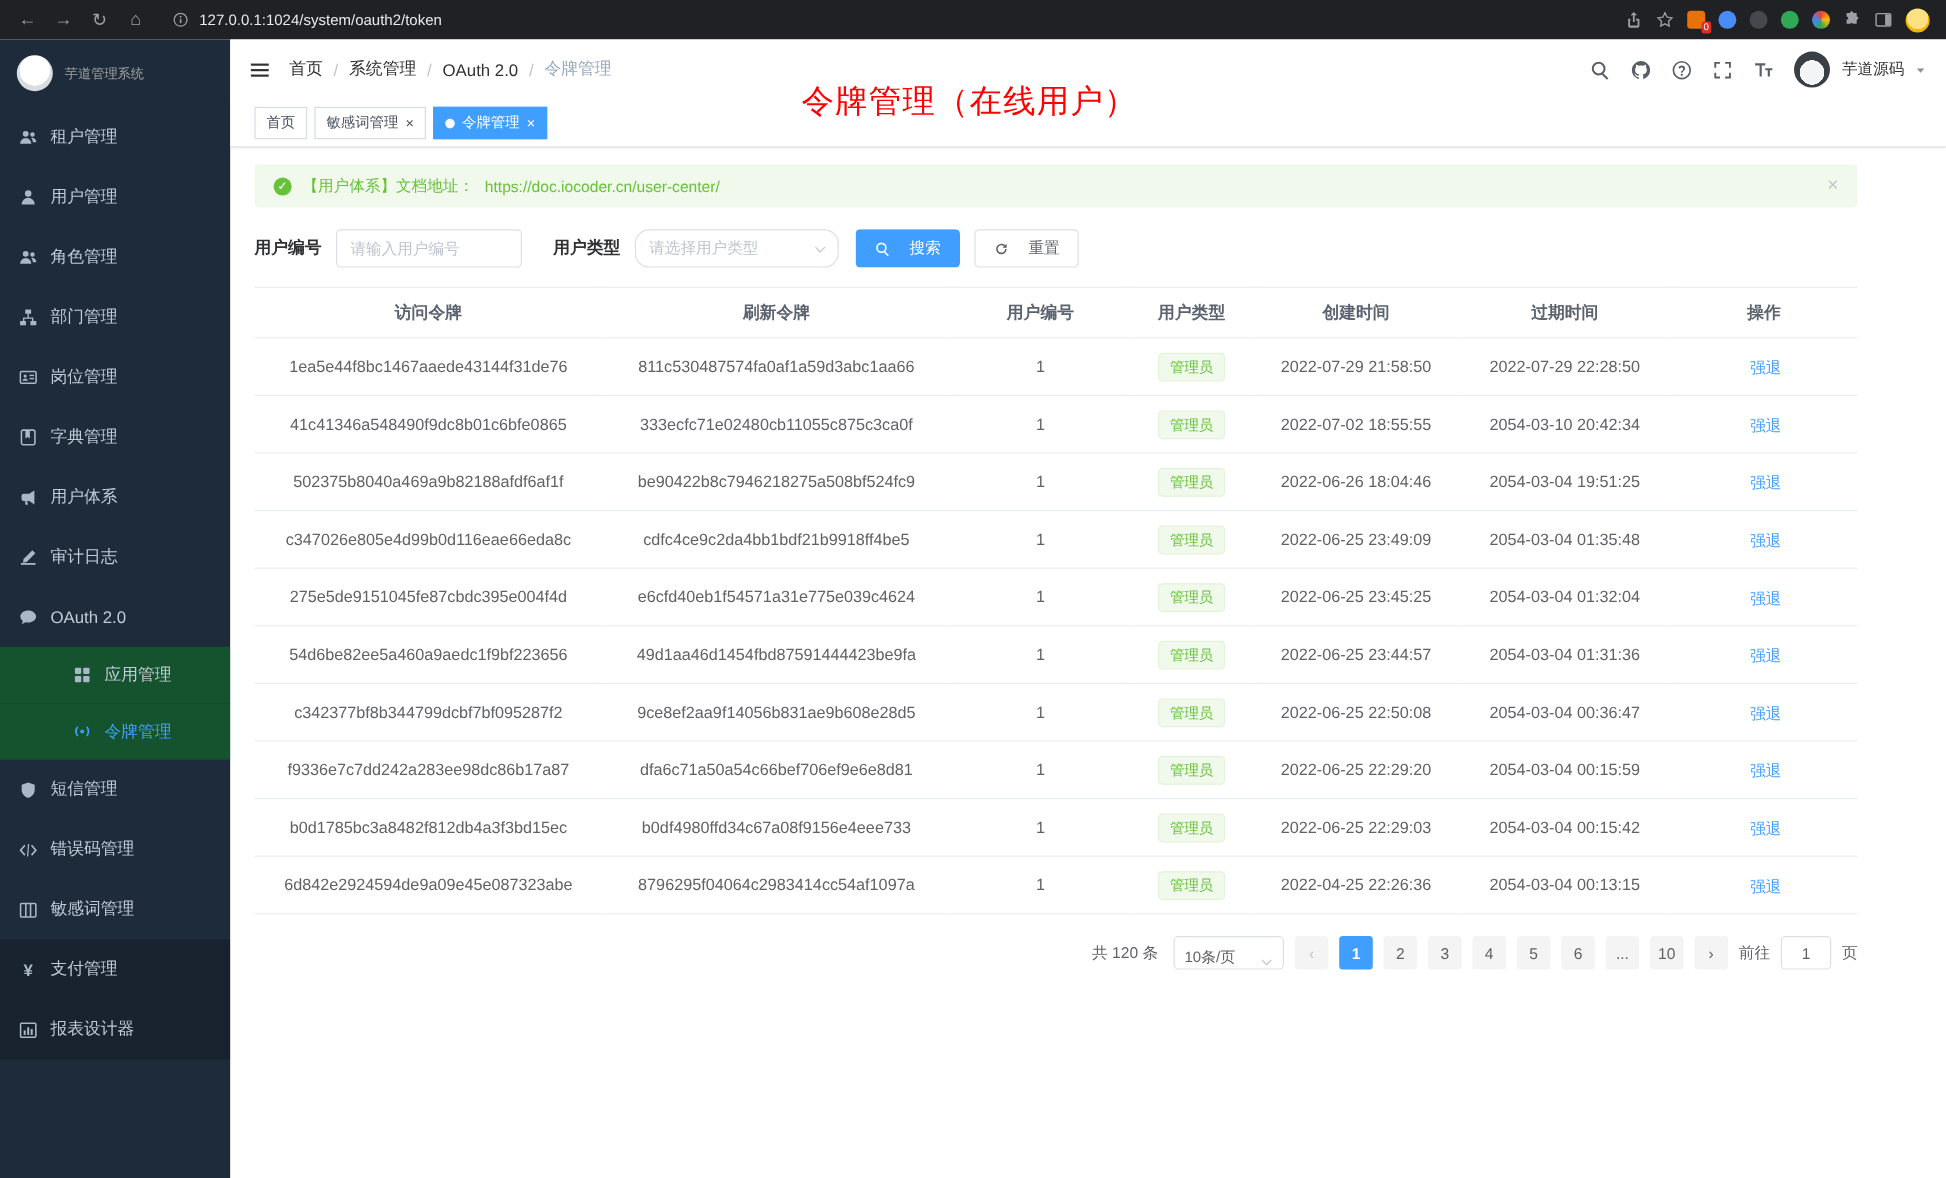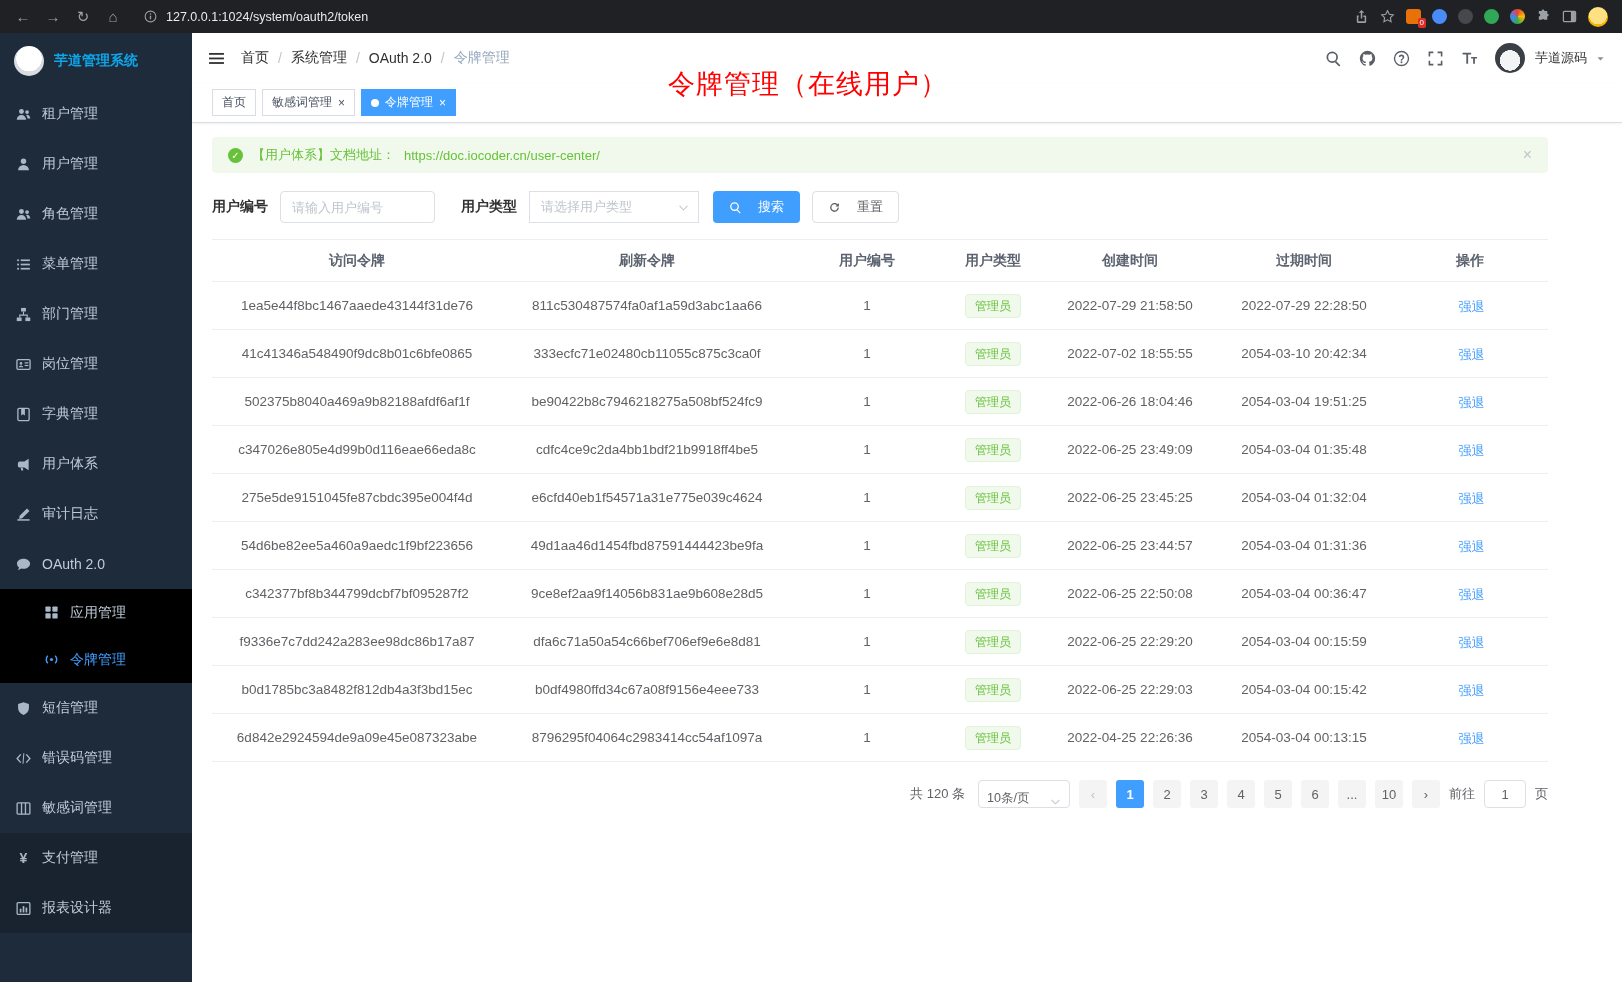--- a/index.html
+++ b/index.html
@@ -22,30 +22,30 @@
   .ext.green{background:#30a857}
   .ext.rainbow{background:conic-gradient(#ea4335,#fbbc04,#34a853,#4285f4,#ea4335)}
   .ext .badge{position:absolute;right:-5px;bottom:-4px;background:#d93025;color:#fff;font-size:8px;font-style:normal;padding:0 2px;border-radius:2px;line-height:10px}
   .b-avatar{width:20px;height:20px;border-radius:50%;background:radial-gradient(circle at 50% 42%,#ffe082 0 58%,#f4b400 59%);cursor:pointer;flex:0 0 auto}
 
   
   .app{display:flex;height:949px}
   .sidebar{width:192px;background:#1d2b3a;color:#c0cbd8;display:flex;flex-direction:column;flex:0 0 auto}
   .logo{height:56px;display:flex;align-items:center;padding:0 14px;gap:10px}
   .logo-img{width:30px;height:30px;border-radius:50%;background:radial-gradient(circle at 50% 42%,#ffffff 0 55%,#d9dde2 56% 75%,#b8bec6);flex:0 0 auto}
-  .logo-title{color:#0ea5e9;font-size:14px;font-weight:700;white-space:nowrap}
+  .logo-title{color:#a3a3a3;font-size:11px;font-weight:400;white-space:nowrap}
   .menu{flex:1;font-size:14px;overflow:hidden}
   .menu-item{height:50px;display:flex;align-items:center;padding:0 16px;cursor:pointer;white-space:nowrap}
   .menu-item .icon{font-size:15px;margin-right:11px;color:#aab7c6}
   .menu-item.active{color:#409eff}
   .menu-item.active .icon{color:#409eff}
   .mi-label{flex:0 1 auto}
   .chev{margin-left:auto;font-size:10px;color:#8593a5}
   .chev.up svg{transform:rotate(180deg)}
-  .submenu .menu-item{background:#000000;padding-left:44px;height:47px}
+  .submenu .menu-item{background:#14532d;padding-left:61px;height:47px}
   .menu-item.bottom{background:#19232f}
 
   .main{flex:1;display:flex;flex-direction:column;background:#fff;min-width:0}
 
   
   .topbar{height:50px;display:flex;align-items:center;padding:0 16px;background:#fff}
   .ham{font-size:17px;color:#303133;cursor:pointer}
   .breadcrumb{margin-left:16px;font-size:14px;color:#303133;display:flex;align-items:center;gap:9px}
   .breadcrumb .sep{color:#c0c4cc}
   .bc-item{cursor:pointer}
@@ -68,21 +68,21 @@
   .content{flex:1;padding:14px 74px 14px 20px;overflow:hidden}
   .alert{height:36px;background:#f0f9eb;border-radius:4px;display:flex;align-items:center;padding:0 16px;gap:9px;margin-bottom:18px}
   .alert-check{width:15px;height:15px;border-radius:50%;background:#67c23a;color:#fff;font-size:10px;display:flex;align-items:center;justify-content:center;flex:0 0 auto}
   .alert-text,.alert-link{color:#67c23a;font-size:13px;text-decoration:none}
   .alert-close{margin-left:auto;color:#c0c4cc;font-size:16px;cursor:pointer}
 
   .filters{display:flex;align-items:center;margin-bottom:16px;font-size:14px}
   .f-label{font-weight:700;color:#303133;margin-right:12px;white-space:nowrap}
   .f-input{width:155px;height:32px;border:1px solid #dcdfe6;border-radius:4px;padding:0 11px;font-size:13px;color:#606266;margin-right:26px;outline:none;font-family:inherit}
   .f-input::placeholder{color:#bfc5cd}
-  .f-select{width:170px;height:32px;border:1px solid #dcdfe6;border-radius:0;padding:0 9px 0 11px;display:flex;align-items:center;justify-content:space-between;cursor:pointer}
+  .f-select{width:170px;height:32px;border:1px solid #dcdfe6;border-radius:12px;padding:0 9px 0 11px;display:flex;align-items:center;justify-content:space-between;cursor:pointer}
   .f-placeholder{color:#bfc5cd;font-size:13px}
   .sel-caret{font-size:11px;color:#c0c4cc}
   .btn{height:32px;display:inline-flex;align-items:center;gap:16px;padding:0 15px;border-radius:4px;font-size:13px;cursor:pointer;border:1px solid transparent;font-family:inherit}
   .btn .icon{font-size:13px}
   .btn-primary{background:#409eff;color:#fff;margin-left:14px}
   .btn-plain{background:#fff;border-color:#dcdfe6;color:#606266;margin-left:12px}
 
   table.data-table{width:100%;border-collapse:collapse;table-layout:fixed;font-size:13.5px;color:#606266}
   .data-table th{height:42px;font-weight:700;color:#5c6370;border-top:1px solid #ebeef5;border-bottom:1px solid #ebeef5;text-align:center;font-size:14px}
   .data-table td{height:48px;border-bottom:1px solid #ebeef5;text-align:center;overflow:hidden;white-space:nowrap;text-overflow:ellipsis}
@@ -190,33 +190,20 @@
               <path d="M.8 13.6a5 5 0 0 1 10 0z"></path>
               <circle cx="11.8" cy="5.4" r="2"></circle>
               <path d="M12.2 8.2a4.3 4.3 0 0 1 3 4.1h-3a6.7 6.7 0 0 0-1.5-3.7z"></path>
             </svg>
           </span>
           <span class="mi-label">角色管理</span>
         </div>
         <div class="menu-item">
           <span class="icon">
             <svg viewBox="0 0 16 16">
-              <rect x="1.2" y="2.6" width="2" height="1.8"></rect>
-              <rect x="5" y="2.6" width="9.8" height="1.8"></rect>
-              <rect x="1.2" y="7.1" width="2" height="1.8"></rect>
-              <rect x="5" y="7.1" width="9.8" height="1.8"></rect>
-              <rect x="1.2" y="11.6" width="2" height="1.8"></rect>
-              <rect x="5" y="11.6" width="9.8" height="1.8"></rect>
-            </svg>
-          </span>
-          <span class="mi-label">菜单管理</span>
-        </div>
-        <div class="menu-item">
-          <span class="icon">
-            <svg viewBox="0 0 16 16">
               <rect x="5.4" y="1" width="5.2" height="3.8"></rect>
               <rect x="0.8" y="11.2" width="5.2" height="3.8"></rect>
               <rect x="10" y="11.2" width="5.2" height="3.8"></rect>
               <path d="M7.4 4.8h1.2V8h4v3.2h-1.2V9.2H4.6v2H3.4V8h4z"></path>
             </svg>
           </span>
           <span class="mi-label">部门管理</span>
         </div>
         <div class="menu-item">
           <span class="icon">

